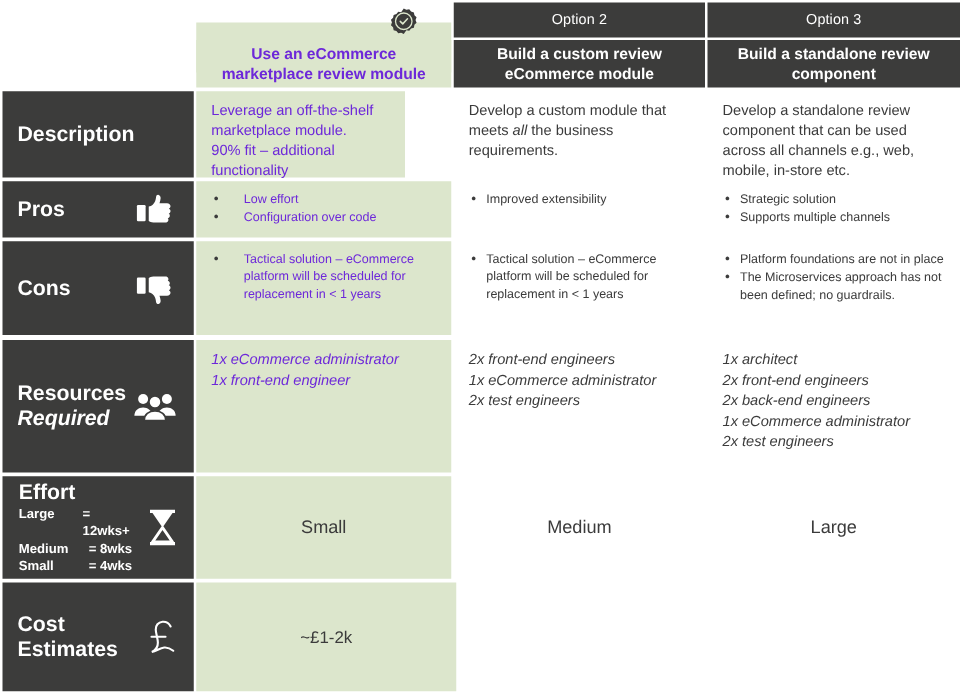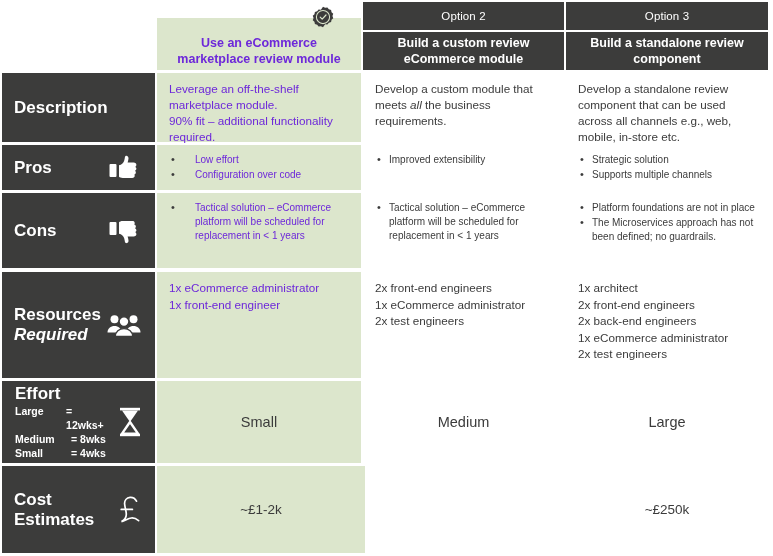--- a/index.html
+++ b/index.html
@@ -64,21 +64,21 @@
 
   ul.bullets{margin:0;padding:0;list-style:none;font-size:10px;line-height:1.38;}
   ul.bullets li{position:relative;padding-left:14px;margin:0 0 1px 0;}
   ul.bullets li:before{
     content:"\2022";position:absolute;left:2px;top:-1px;font-size:11px;color:#3b3b3b;
   }
   ul.bullets.wide li{padding-left:26px;}
   ul.bullets.wide li:before{left:2px;}
 
   .lines{font-size:11.7px;line-height:1.42;}
-  .lines div{margin:0;}
+  .lines div{margin:0;font-style:italic;}
 
   .centered{
     display:flex;align-items:center;justify-content:center;
     font-size:14.5px;color:#3b3b3b;
   }
   .centered.money{font-size:13.5px;}
 
   svg{display:block;}
 </style>
 </head>
@@ -113,21 +113,21 @@
   <div class="cell dark opt-title" style="left:363px;top:32px;width:201px;height:38px;">
     <span>Build a custom review eCommerce module</span>
   </div>
   <div class="cell dark opt-title" style="left:566px;top:32px;width:202px;height:38px;">
     <span>Build a standalone review component</span>
   </div>
 
   <div class="cell dark rowlabel" style="left:2px;top:73px;width:153px;height:69px;">
     <span class="txt">Description</span>
   </div>
-  <div class="cell green body-text" style="left:157px;top:73px;width:204px;height:69px;">
+  <div class="cell green body-text" style="left:157px;top:73px;width:167px;height:69px;">
     <p>Leverage an off-the-shelf</p>
     <p>marketplace module.</p>
     <p>90% fit – additional functionality</p>
     <p>required.</p>
   </div>
   <div class="cell white body-text" style="left:363px;top:73px;width:201px;height:69px;">
     <p><span>Develop a custom module that meets </span><i>all</i><span> the business requirements.</span></p>
   </div>
   <div class="cell white body-text" style="left:566px;top:73px;width:202px;height:69px;">
     <p>Develop a standalone review component that can be used across all channels e.g., web, mobile, in-store etc.</p>
@@ -267,17 +267,14 @@
     <span class="ico" style="width:30px;">
       <svg width="22" height="28" viewBox="0 0 22 28" aria-hidden="true">
         <path d="M17.5 5.2 C16.2 2.6 13.6 1.2 11.0 1.4 C7.6 1.7 5.4 4.4 5.6 7.8 C5.8 11.4 7.2 14.4 7.3 18.0 C7.4 21.4 5.6 24.0 2.5 25.6 C6.2 25.0 8.6 22.4 12.4 22.0 C15.4 21.7 17.6 23.0 19.6 24.6" fill="none" stroke="#ffffff" stroke-width="1.7" stroke-linecap="round"></path>
         <path d="M2.2 13.4 H13.4" fill="none" stroke="#ffffff" stroke-width="1.7" stroke-linecap="round"></path>
       </svg>
     </span>
   </div>
   <div class="cell green centered money" style="left:157px;top:466px;width:208px;height:87px;">
     <span>~£1-2k</span>
   </div>
-  <div class="cell white centered money" style="left:566px;top:466px;width:202px;height:87px;">
-    <span>~£250k</span>
-  </div>
 
 </div>
 
 </body></html>

